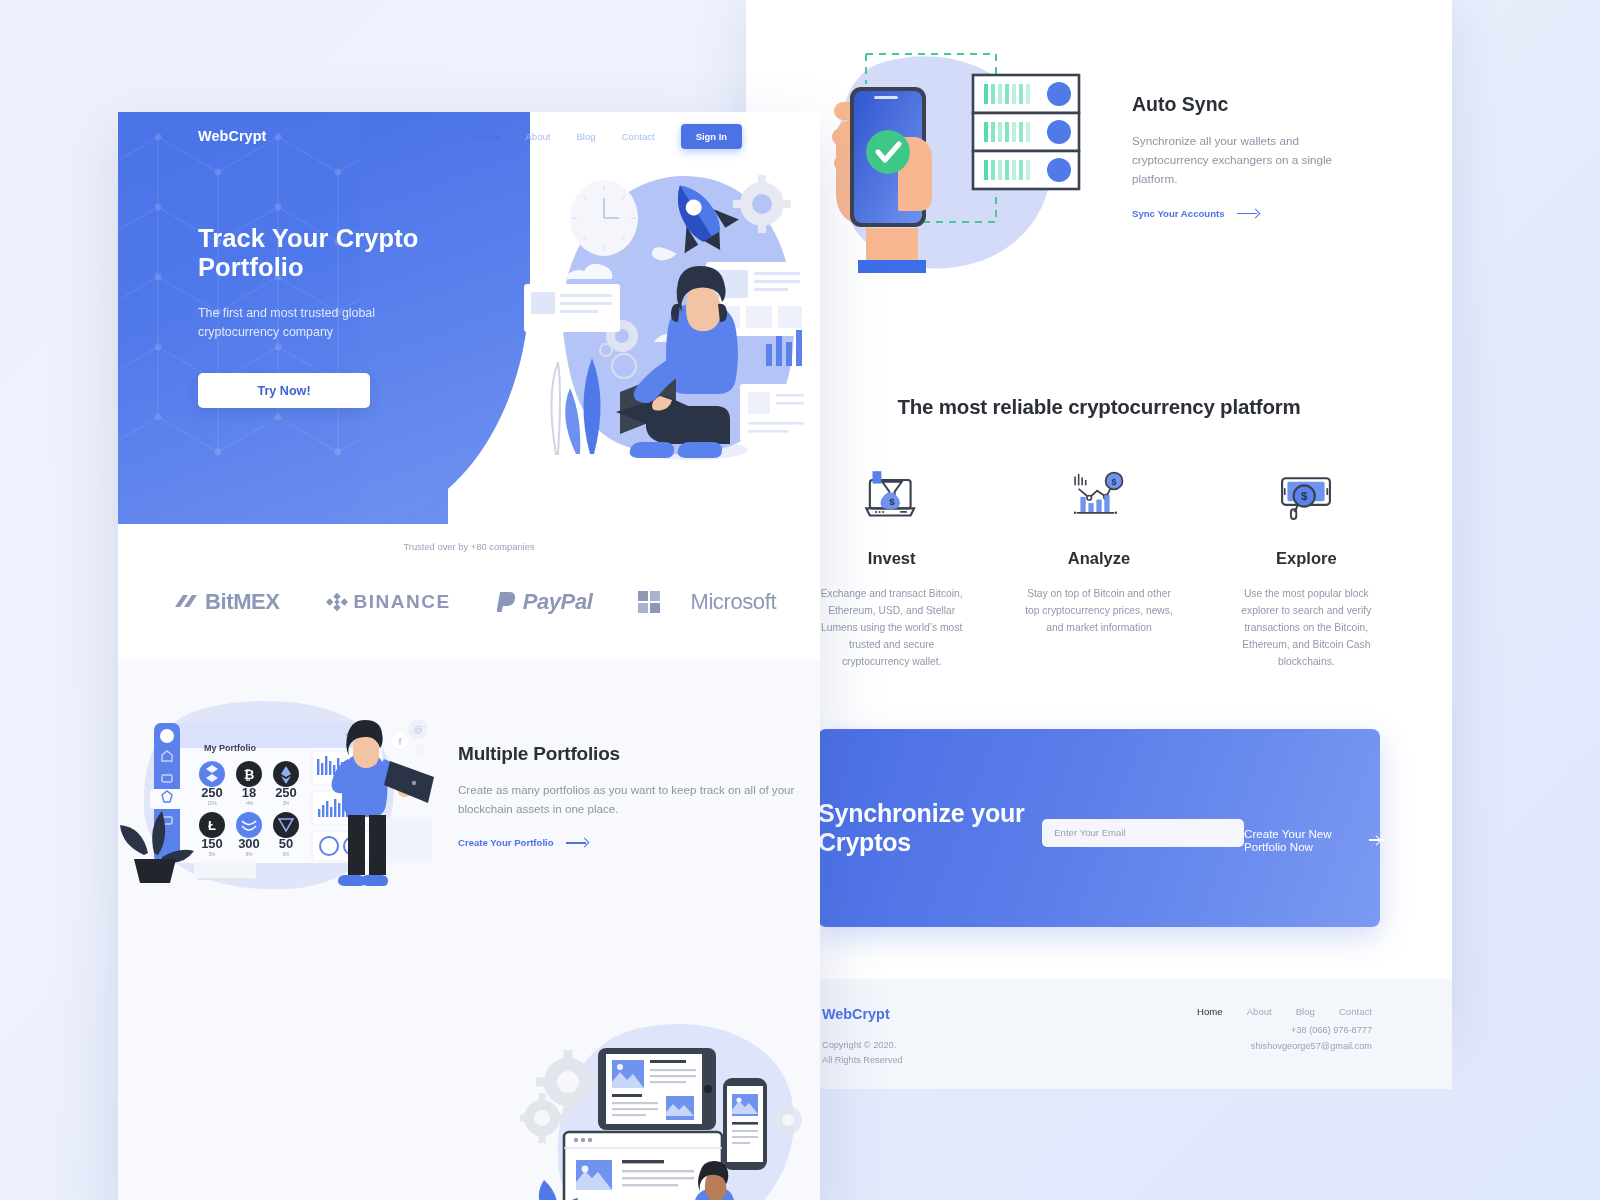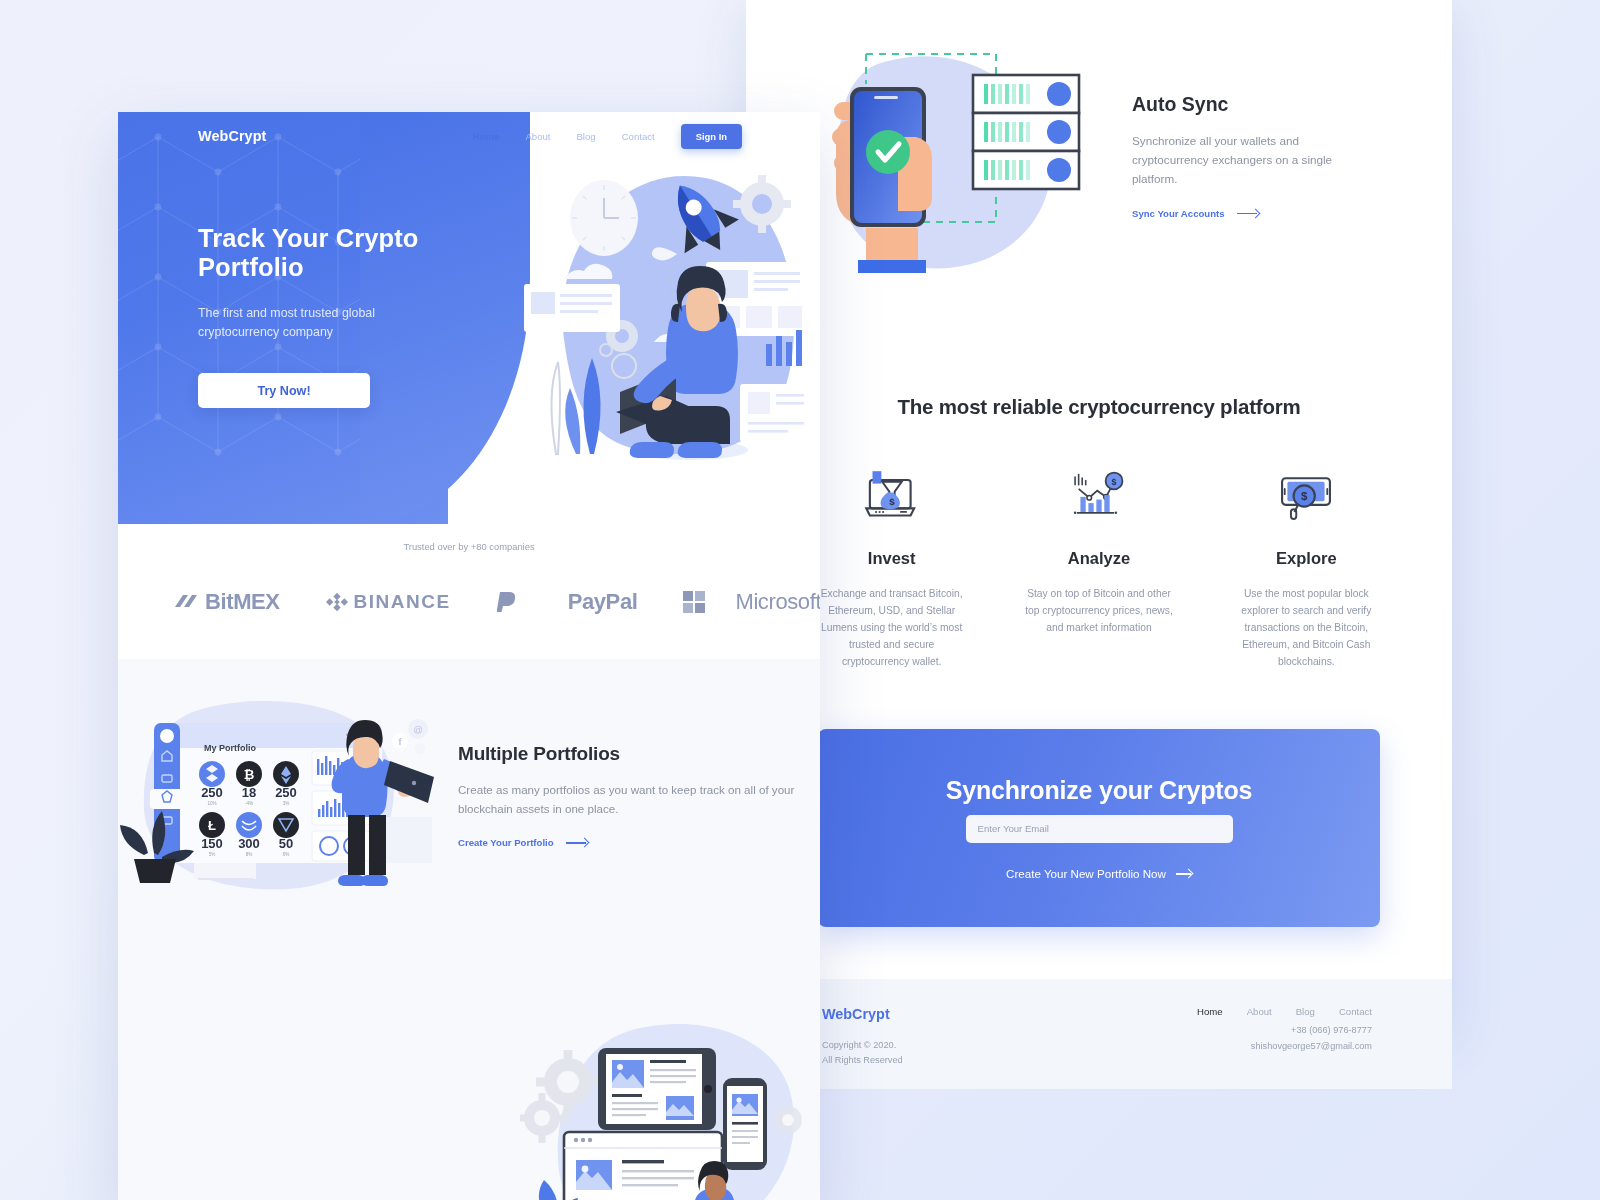--- a/index.html
+++ b/index.html
@@ -77,21 +77,21 @@
   
   .trusted { text-align:center; padding-top: 17px; }
   .trusted-label { font-size: 9.4px; color:#9aa3b6; }
   .logos {
     display:flex; align-items:center; justify-content:space-between; gap: 46px;
     margin-top: 37px; padding: 0 55px;
   }
   .logo { display:flex; align-items:center; gap:6px; color:#8d97b8; }
   .logo-text { font-size: 22px; font-weight:700; letter-spacing:-.4px; color:#8d97b8; }
   .logo-text.ms { font-weight:400; font-size:22px; color:#8d97b8;margin-left:24px;}
-  .logo-text.pp { font-weight:800;margin-left:45px; }
+  .logo-text.pp { font-style:italic; font-weight:800; }
 
   
   .section-light { background:#f8f9fd; margin-top: 44px; padding: 20px 0 0; }
   .feat-row { display:flex; align-items:center; padding: 10px 0; }
   .feat-art { width: 340px; height: 215px; flex:none; position:relative; }
   .feat-text { flex:1; padding-right: 22px; }
   .feat-title { font-size: 19px; font-weight: 700; color:#2b2f38; letter-spacing:-.2px;}
   .feat-body { margin-top: 16px; font-size: 11.6px; line-height:1.62; color:#8d93a3; }
   .feat-link {
     margin-top: 19px; display:inline-flex; align-items:center; gap:12px;
@@ -116,21 +116,21 @@
   }
   .cards { display:flex; justify-content:center; gap: 56px; margin-top: 46px; padding: 0 70px; }
   .card { width: 190px; text-align:center; }
   .card-icon { height: 62px; display:flex; align-items:center; justify-content:center; }
   .card-title { margin-top: 22px; font-size: 16.5px; font-weight:700; color:#2b2f38; }
   .card-body { margin-top: 18px; font-size: 10.3px; line-height: 1.65; color:#9099ab; }
 
   .cta {
     margin: 58px 72px 0; height: 198px; border-radius: 8px;
     background: linear-gradient(110deg, #4a6fe4 0%, #5b7eea 45%, #7b9af2 100%);
-    display:flex; flex-direction:column; align-items:center; justify-content:center;
+    display:flex; flex-direction:row; align-items:center; justify-content:center;
     box-shadow: 0 10px 30px rgba(70,110,230,.23);
   }
   .cta-title { color:#fff; font-size: 25px; font-weight:700; letter-spacing:-.2px;}
   .cta-input {
     margin-top: 10px; width: 267px; height: 28px; border:0; border-radius: 5px;
     background:#f4f6fb; padding: 0 12px; font-size: 9.6px; color:#5d6475;
     font-family:inherit; outline:none;
   }
   .cta-input::placeholder { color:#9aa2b3; }
   .cta-link {

